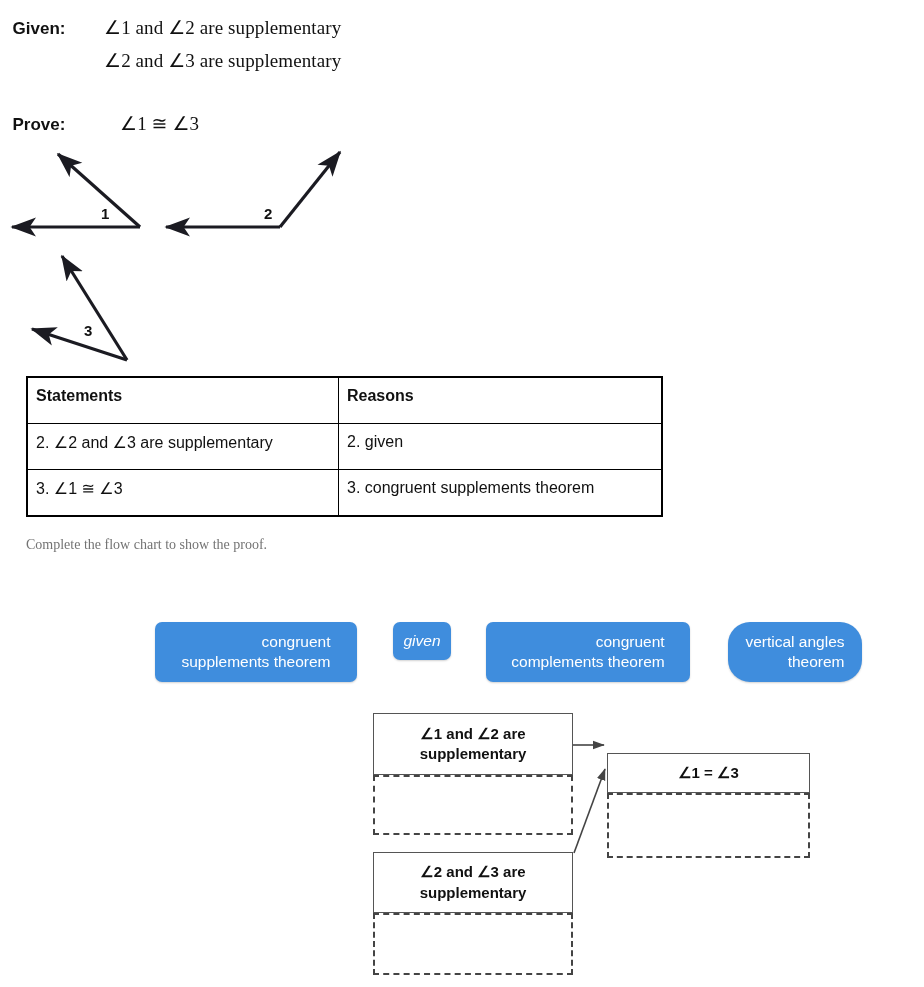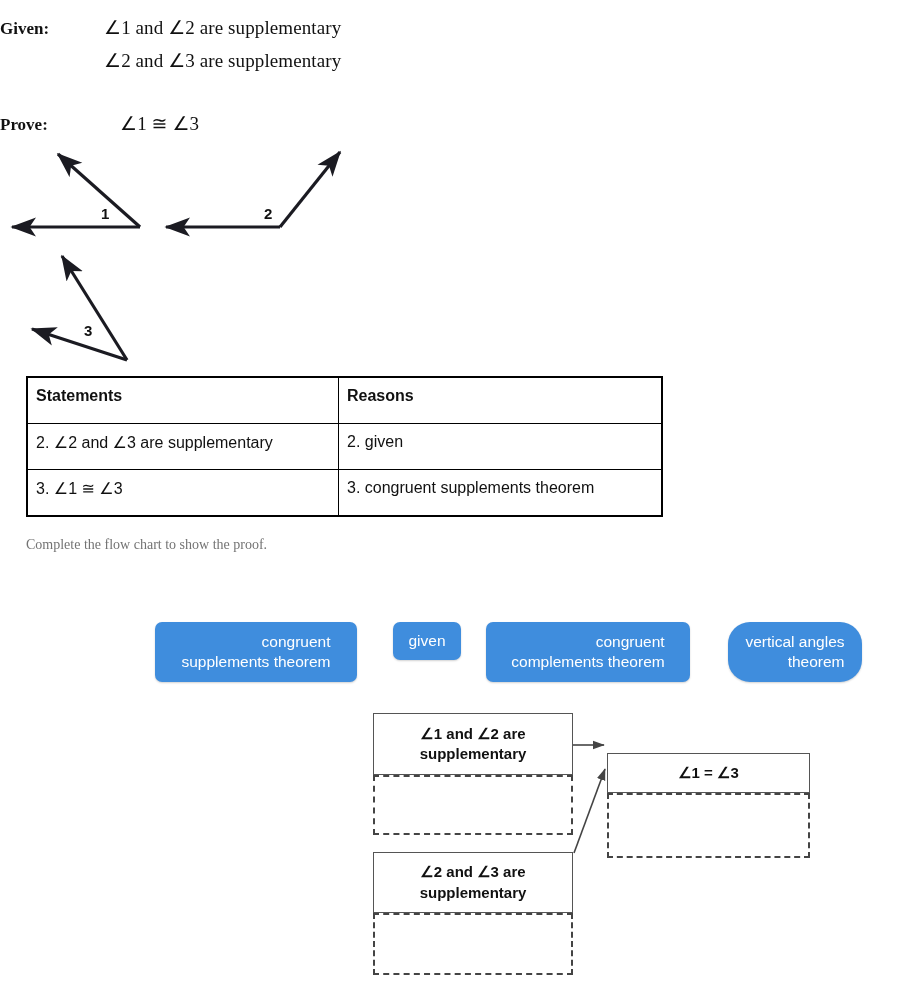--- a/index.html
+++ b/index.html
@@ -7,22 +7,22 @@
     width:924px;height:987px;position:relative;background:#fff;
     font-family:"Liberation Sans", sans-serif;color:#111;
     overflow:hidden;
   }
   .abs{position:absolute;}
 
   
   #givenprove{left:0;top:0;width:924px;}
   .gp-row{display:flex;align-items:baseline;}
   .gp-label{
-    width:78px;text-align:left;font-weight:bold;font-size:17px;
-    font-family:Liberation Serif, serif;
+    width:78px;text-align:center;font-weight:bold;font-size:17px;
+    font-family:Liberation Sans, sans-serif;
   }
   .gp-text{
     margin-left:26px;font-size:17px;letter-spacing:.1px;
     font-family:"Liberation Sans", sans-serif;
   }
   .ang{font-family:"Liberation Serif", serif;font-size:19px;}
 
   
   #angle-figures{left:0;top:140px;width:380px;height:240px;}
 
@@ -133,21 +133,21 @@
       <td class="c2">3. congruent supplements theorem</td>
     </tr>
   </tbody>
 </table>
 
 <div class="abs" id="instruction">Complete the flow chart to show the proof.</div>
 
 <div id="tile-bank">
     <div class="tile" style="left: 155px; top: 622px; width: 202px; height: 60px; background: rgb(63, 141, 221); white-space: pre-line;">congruent
 supplements theorem</div>
-    <div class="tile" style="left: 393px; top: 622px; width: 68px; height: 38px; background: rgb(63, 141, 221); white-space: pre-line;">given</div>
+    <div class="tile" style="left: 393px; top: 622px; width: 58px; height: 38px; background: rgb(63, 141, 221); white-space: pre-line; font-style: italic;">given</div>
     <div class="tile" style="left: 486px; top: 622px; width: 204px; height: 60px; background: rgb(63, 141, 221); white-space: pre-line;">congruent
 complements theorem</div>
     <div class="tile" style="left: 728px; top: 622px; width: 134px; height: 60px; background: rgb(63, 141, 221); white-space: pre-line; border-radius: 22px;">vertical angles
 theorem</div>
   </div>
 
 <div id="flowchart">
     <div class="fc-box" style="left: 373px; top: 713px; width: 200px; height: 122px;">
       <div class="fc-top" style="height: 62px; white-space: pre-line;">∠1 and ∠2 are
 supplementary</div>

